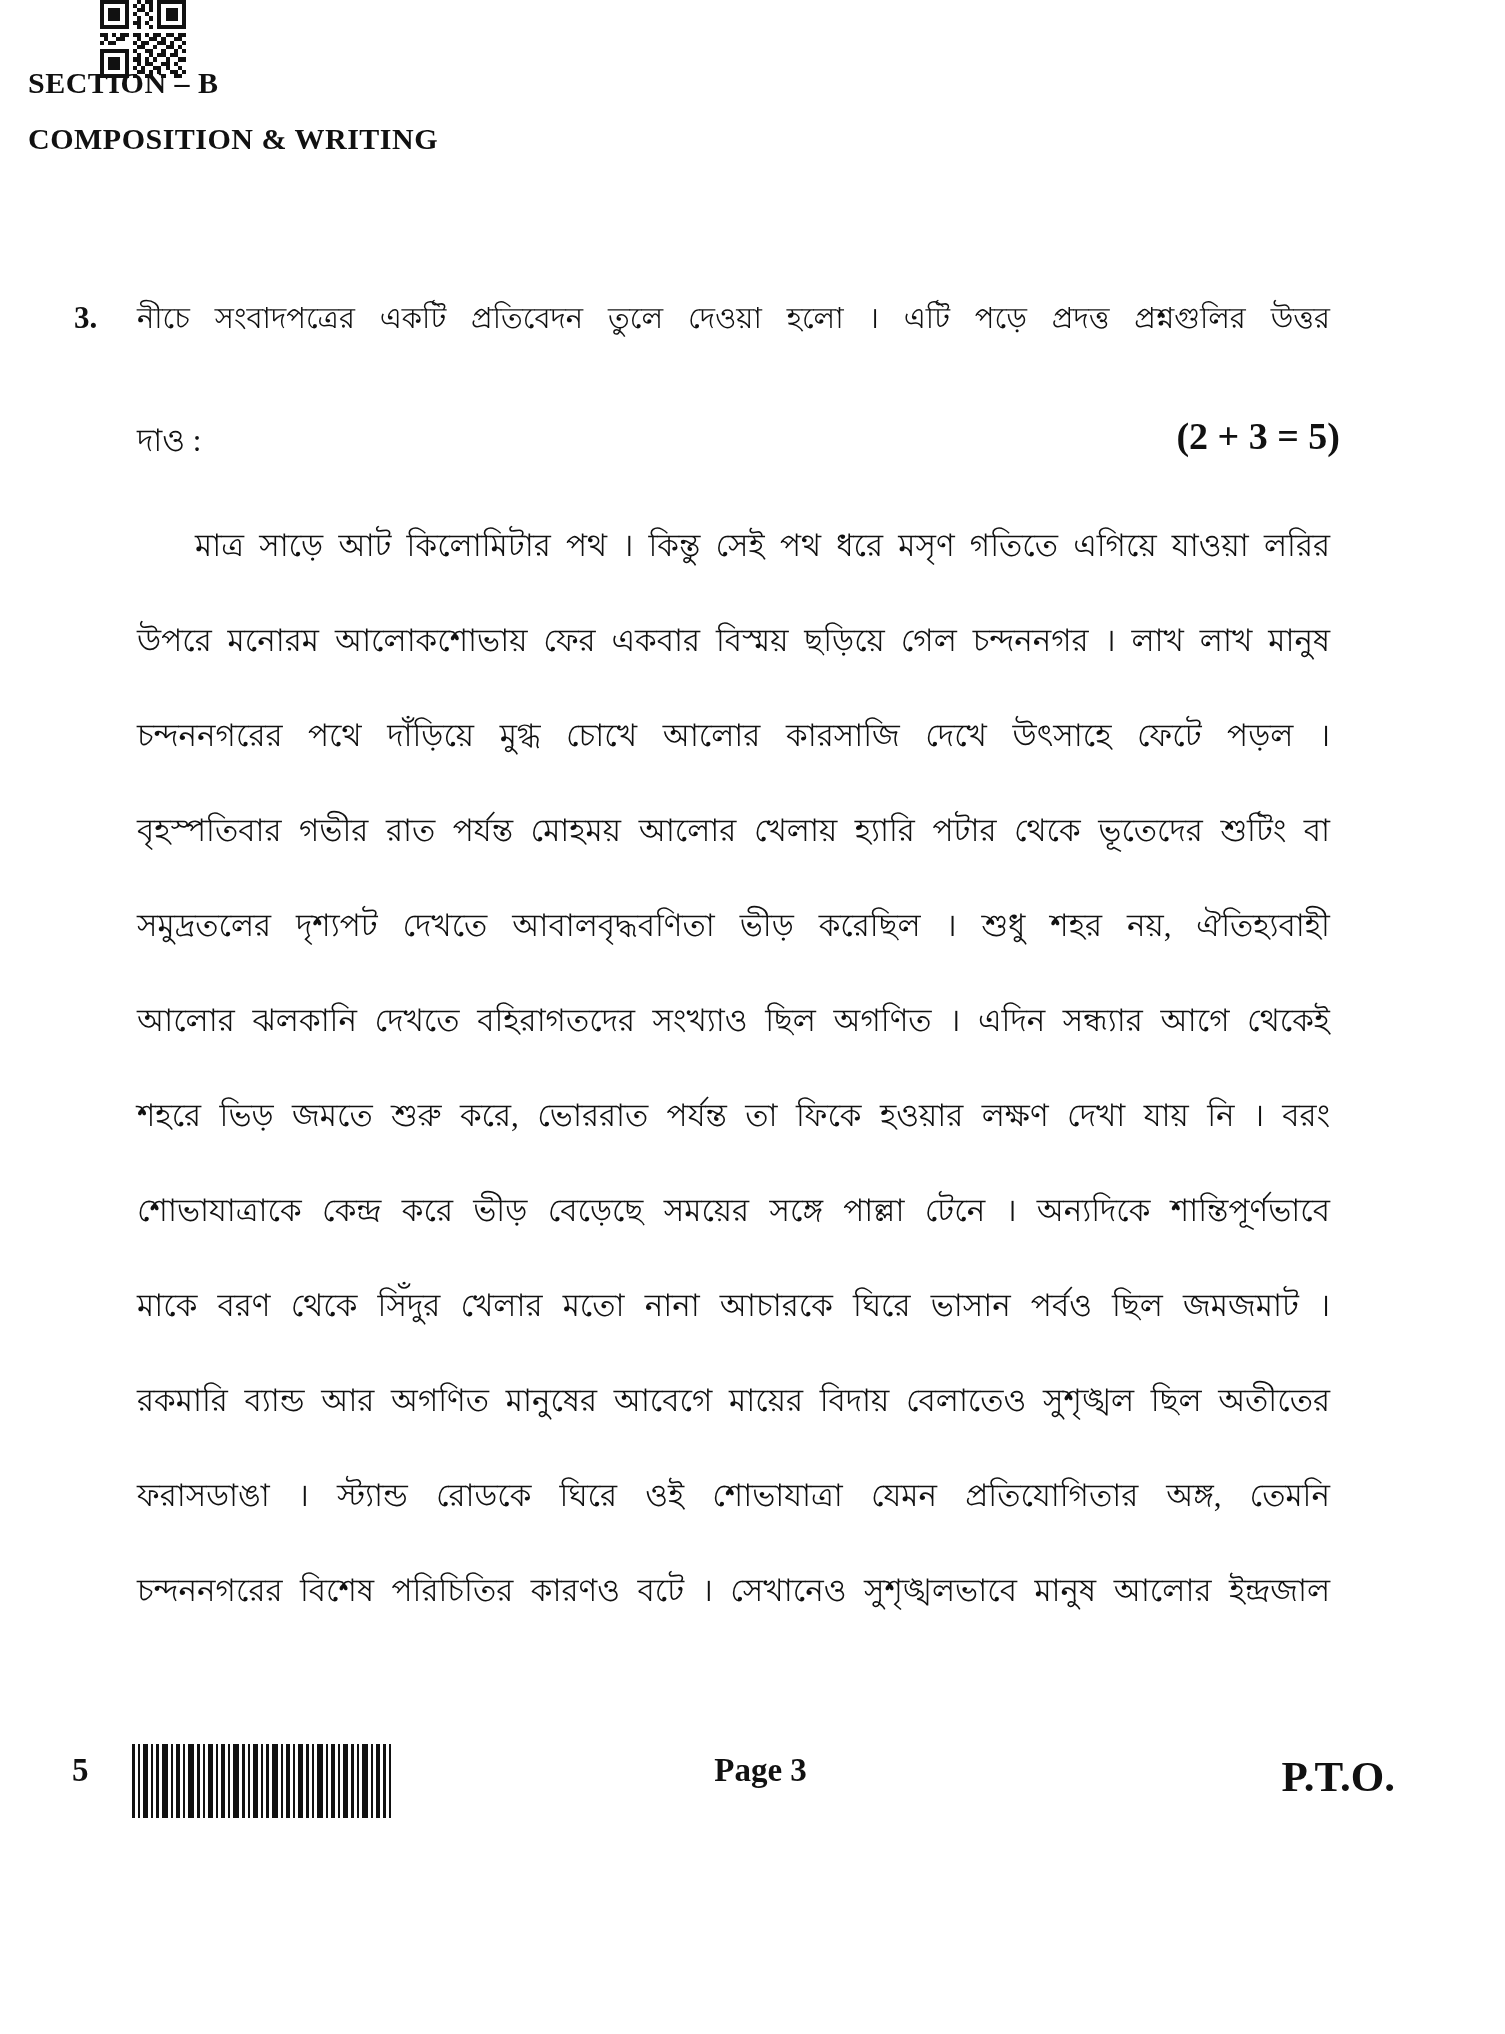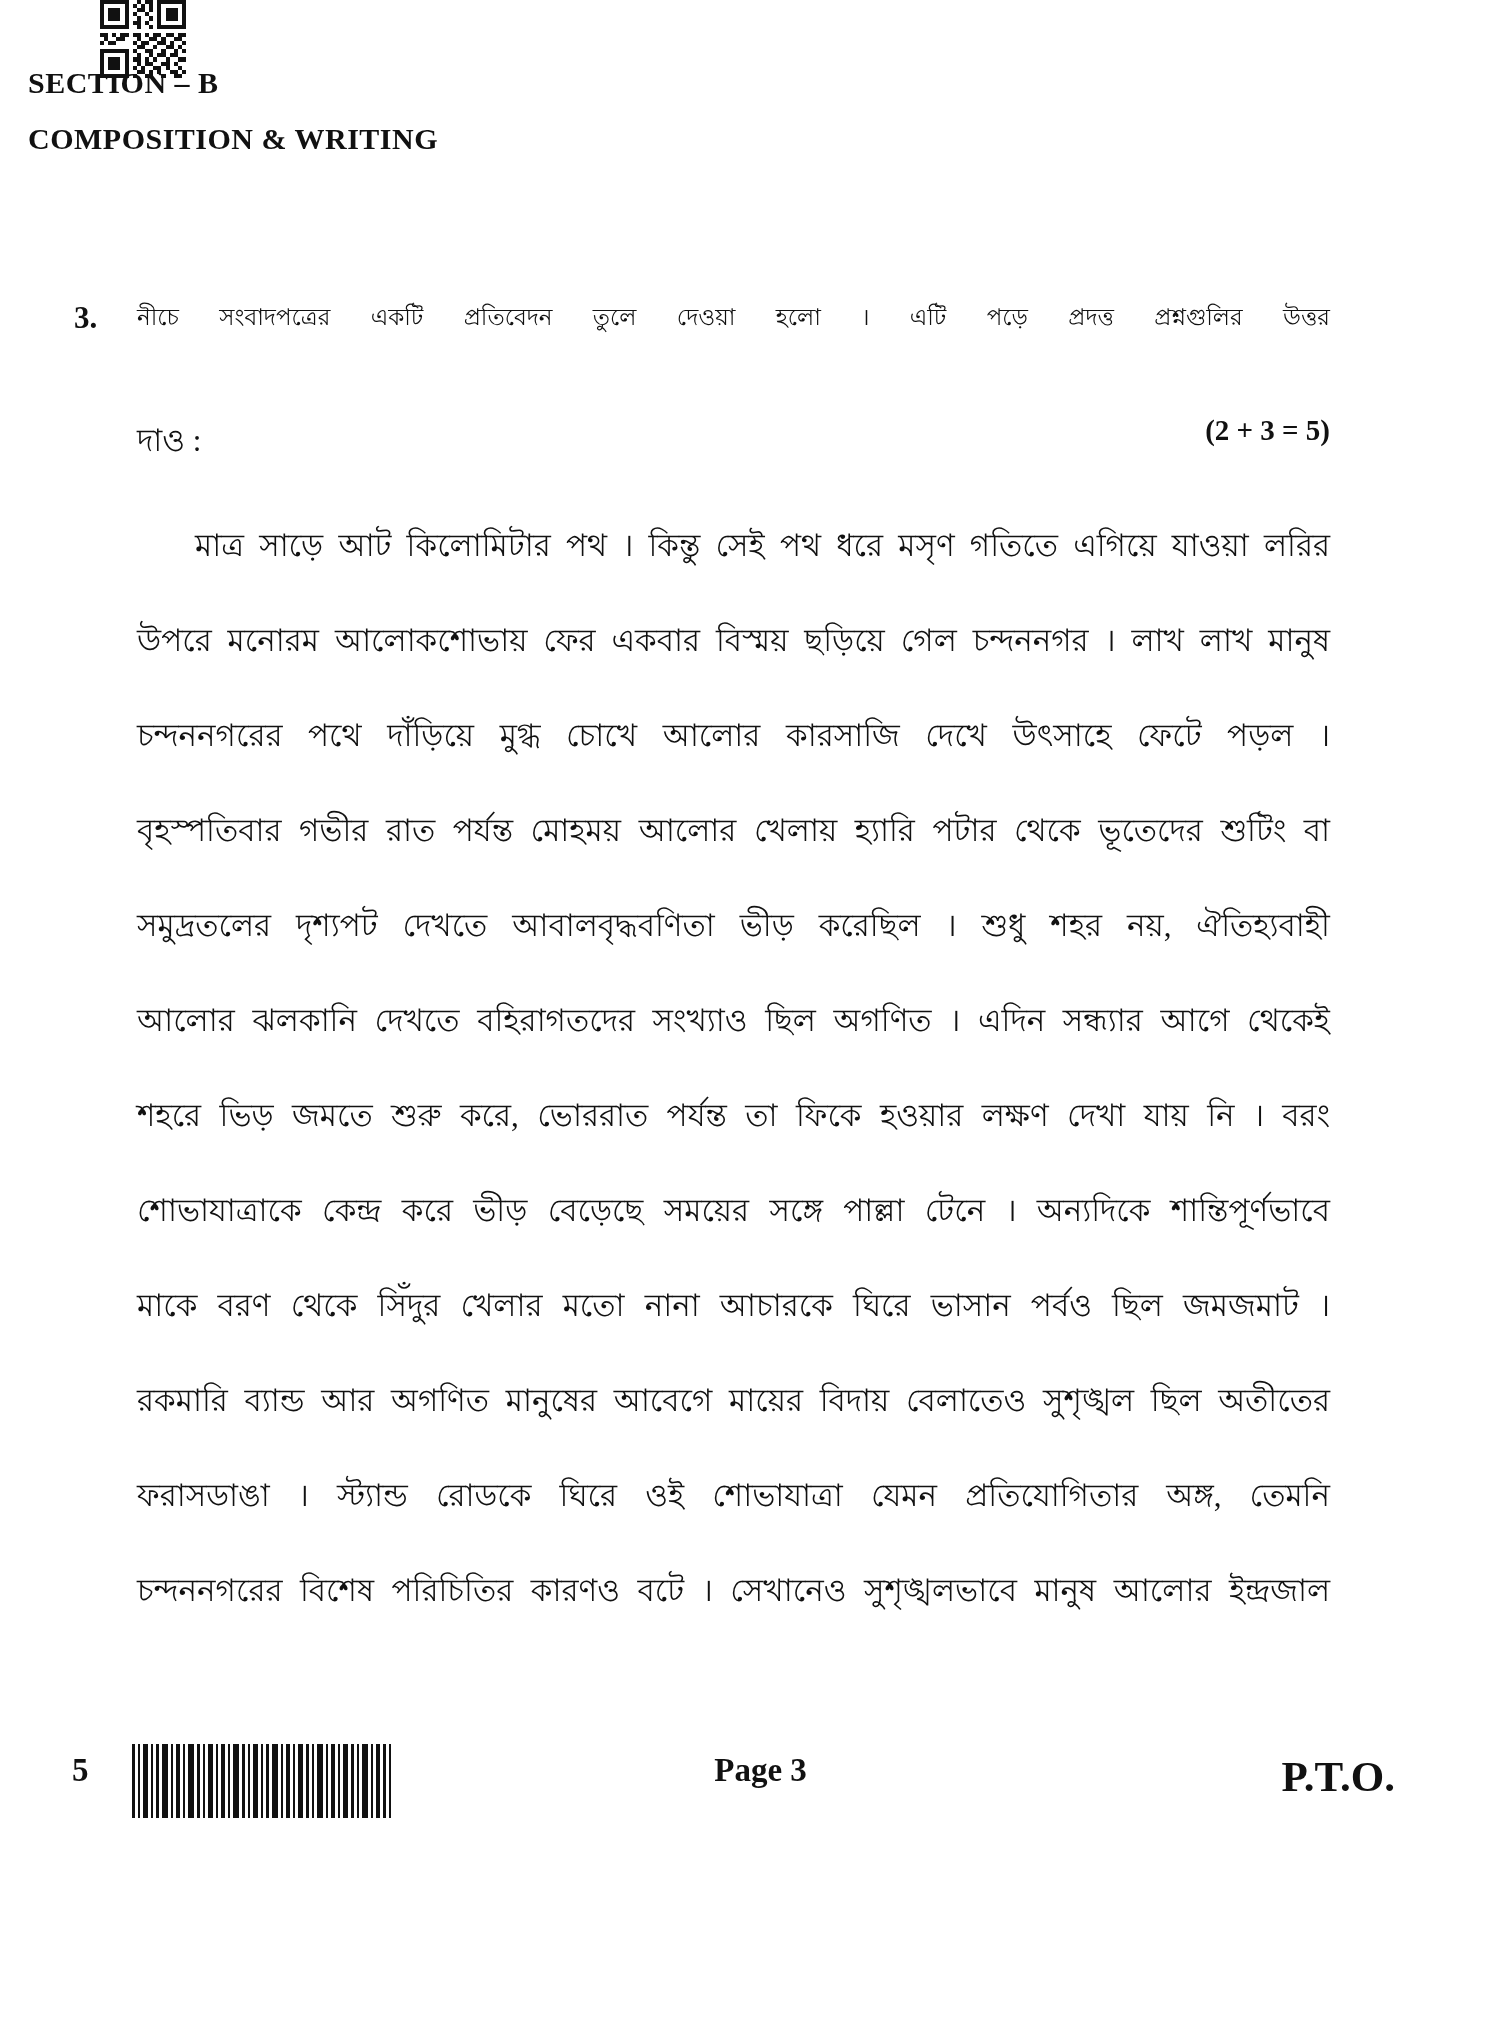--- a/index.html
+++ b/index.html
@@ -26,31 +26,31 @@
   .heading.h1 { top: 66px; }
   .heading.h2 { top: 122px; }
 
   
   .q-number {
     position: absolute; left: 74px; top: 300px;
     font-size: 31px; font-weight: bold;
   }
   .q-line1 {
     position: absolute; left: 137px; top: 294px; width: 1193px;
-    font-size: 23px; line-height: 48px;
+    font-size: 29px; line-height: 48px;
     text-align: justify; text-align-last: justify;
     white-space: nowrap;
   }
   .q-line2 {
     position: absolute; left: 137px; top: 416px;
     font-size: 31px;
   }
   .q-marks {
-    position: absolute; right: 175px; top: 414px;
-    font-size: 29px; font-weight: bold;
+    position: absolute; right: 165px; top: 414px;
+    font-size: 38px; font-weight: bold;
     font-family: "Liberation Serif", "DejaVu Serif", serif;
   }
 
   
   .passage { position: absolute; left: 137px; top: 498px; width: 1193px; }
   .p-line {
     height: 95px; line-height: 95px;
     font-size: 31px;
     text-align: justify; text-align-last: justify;
     white-space: nowrap;

